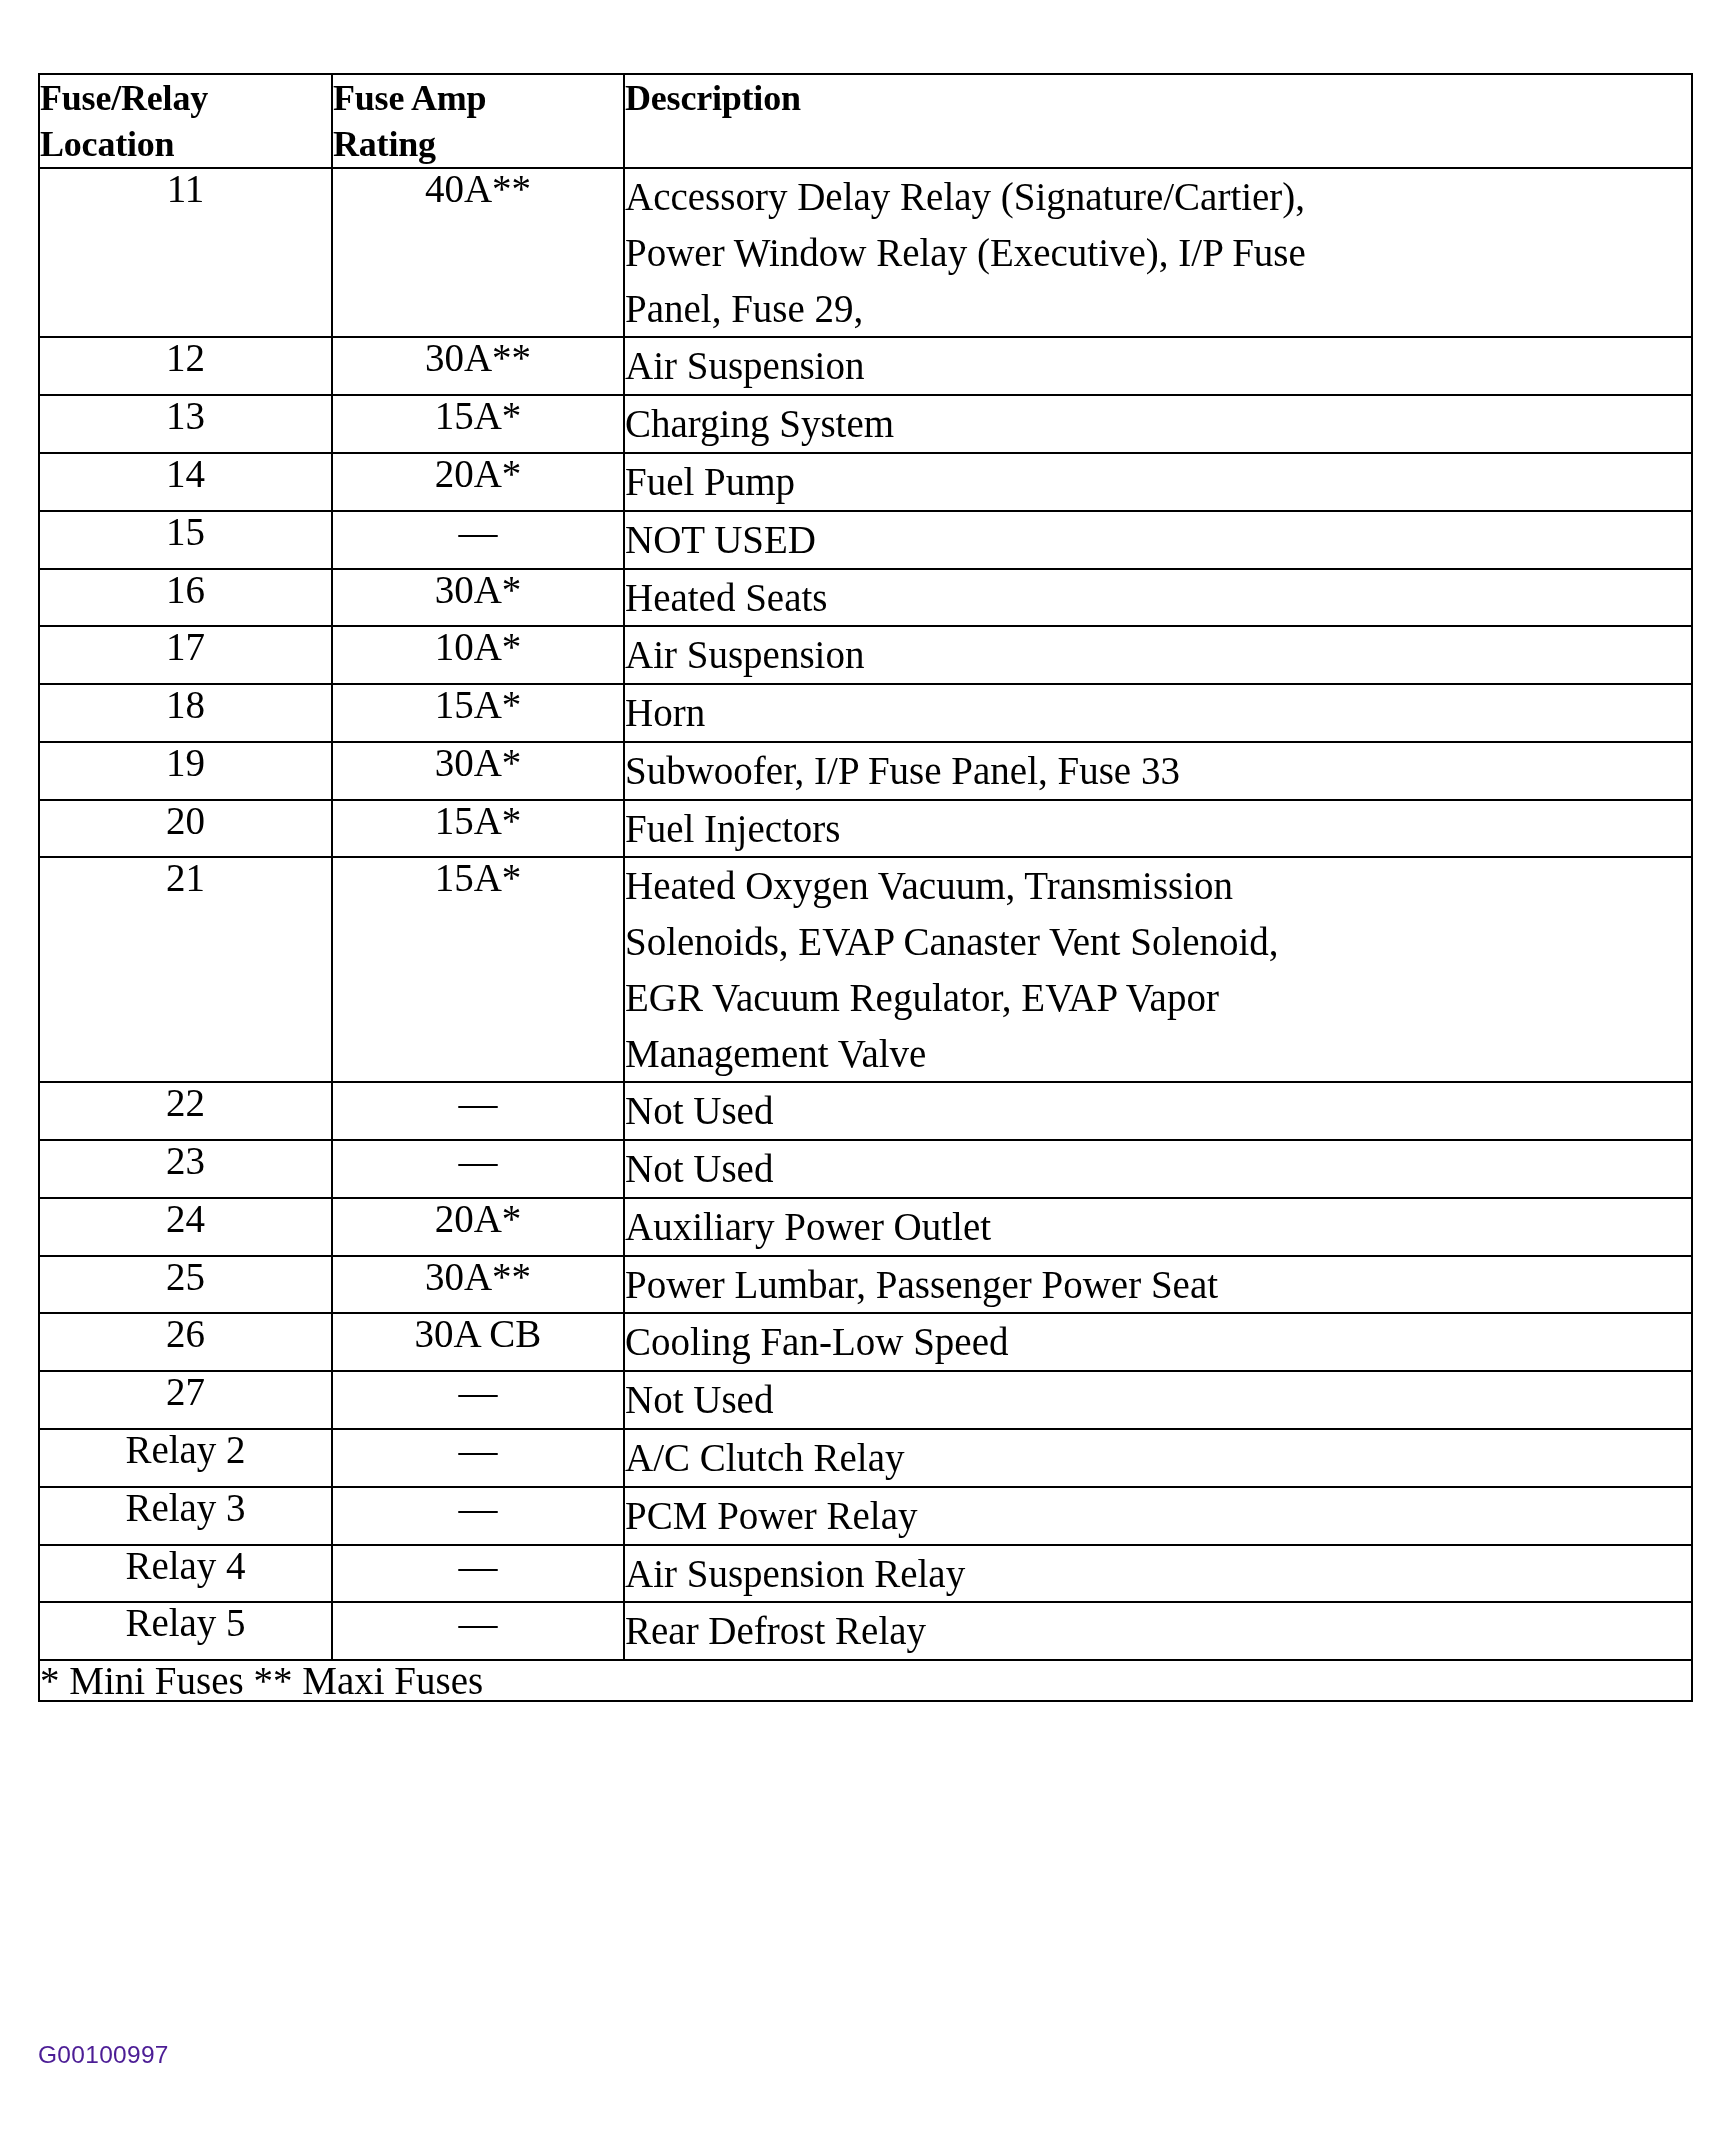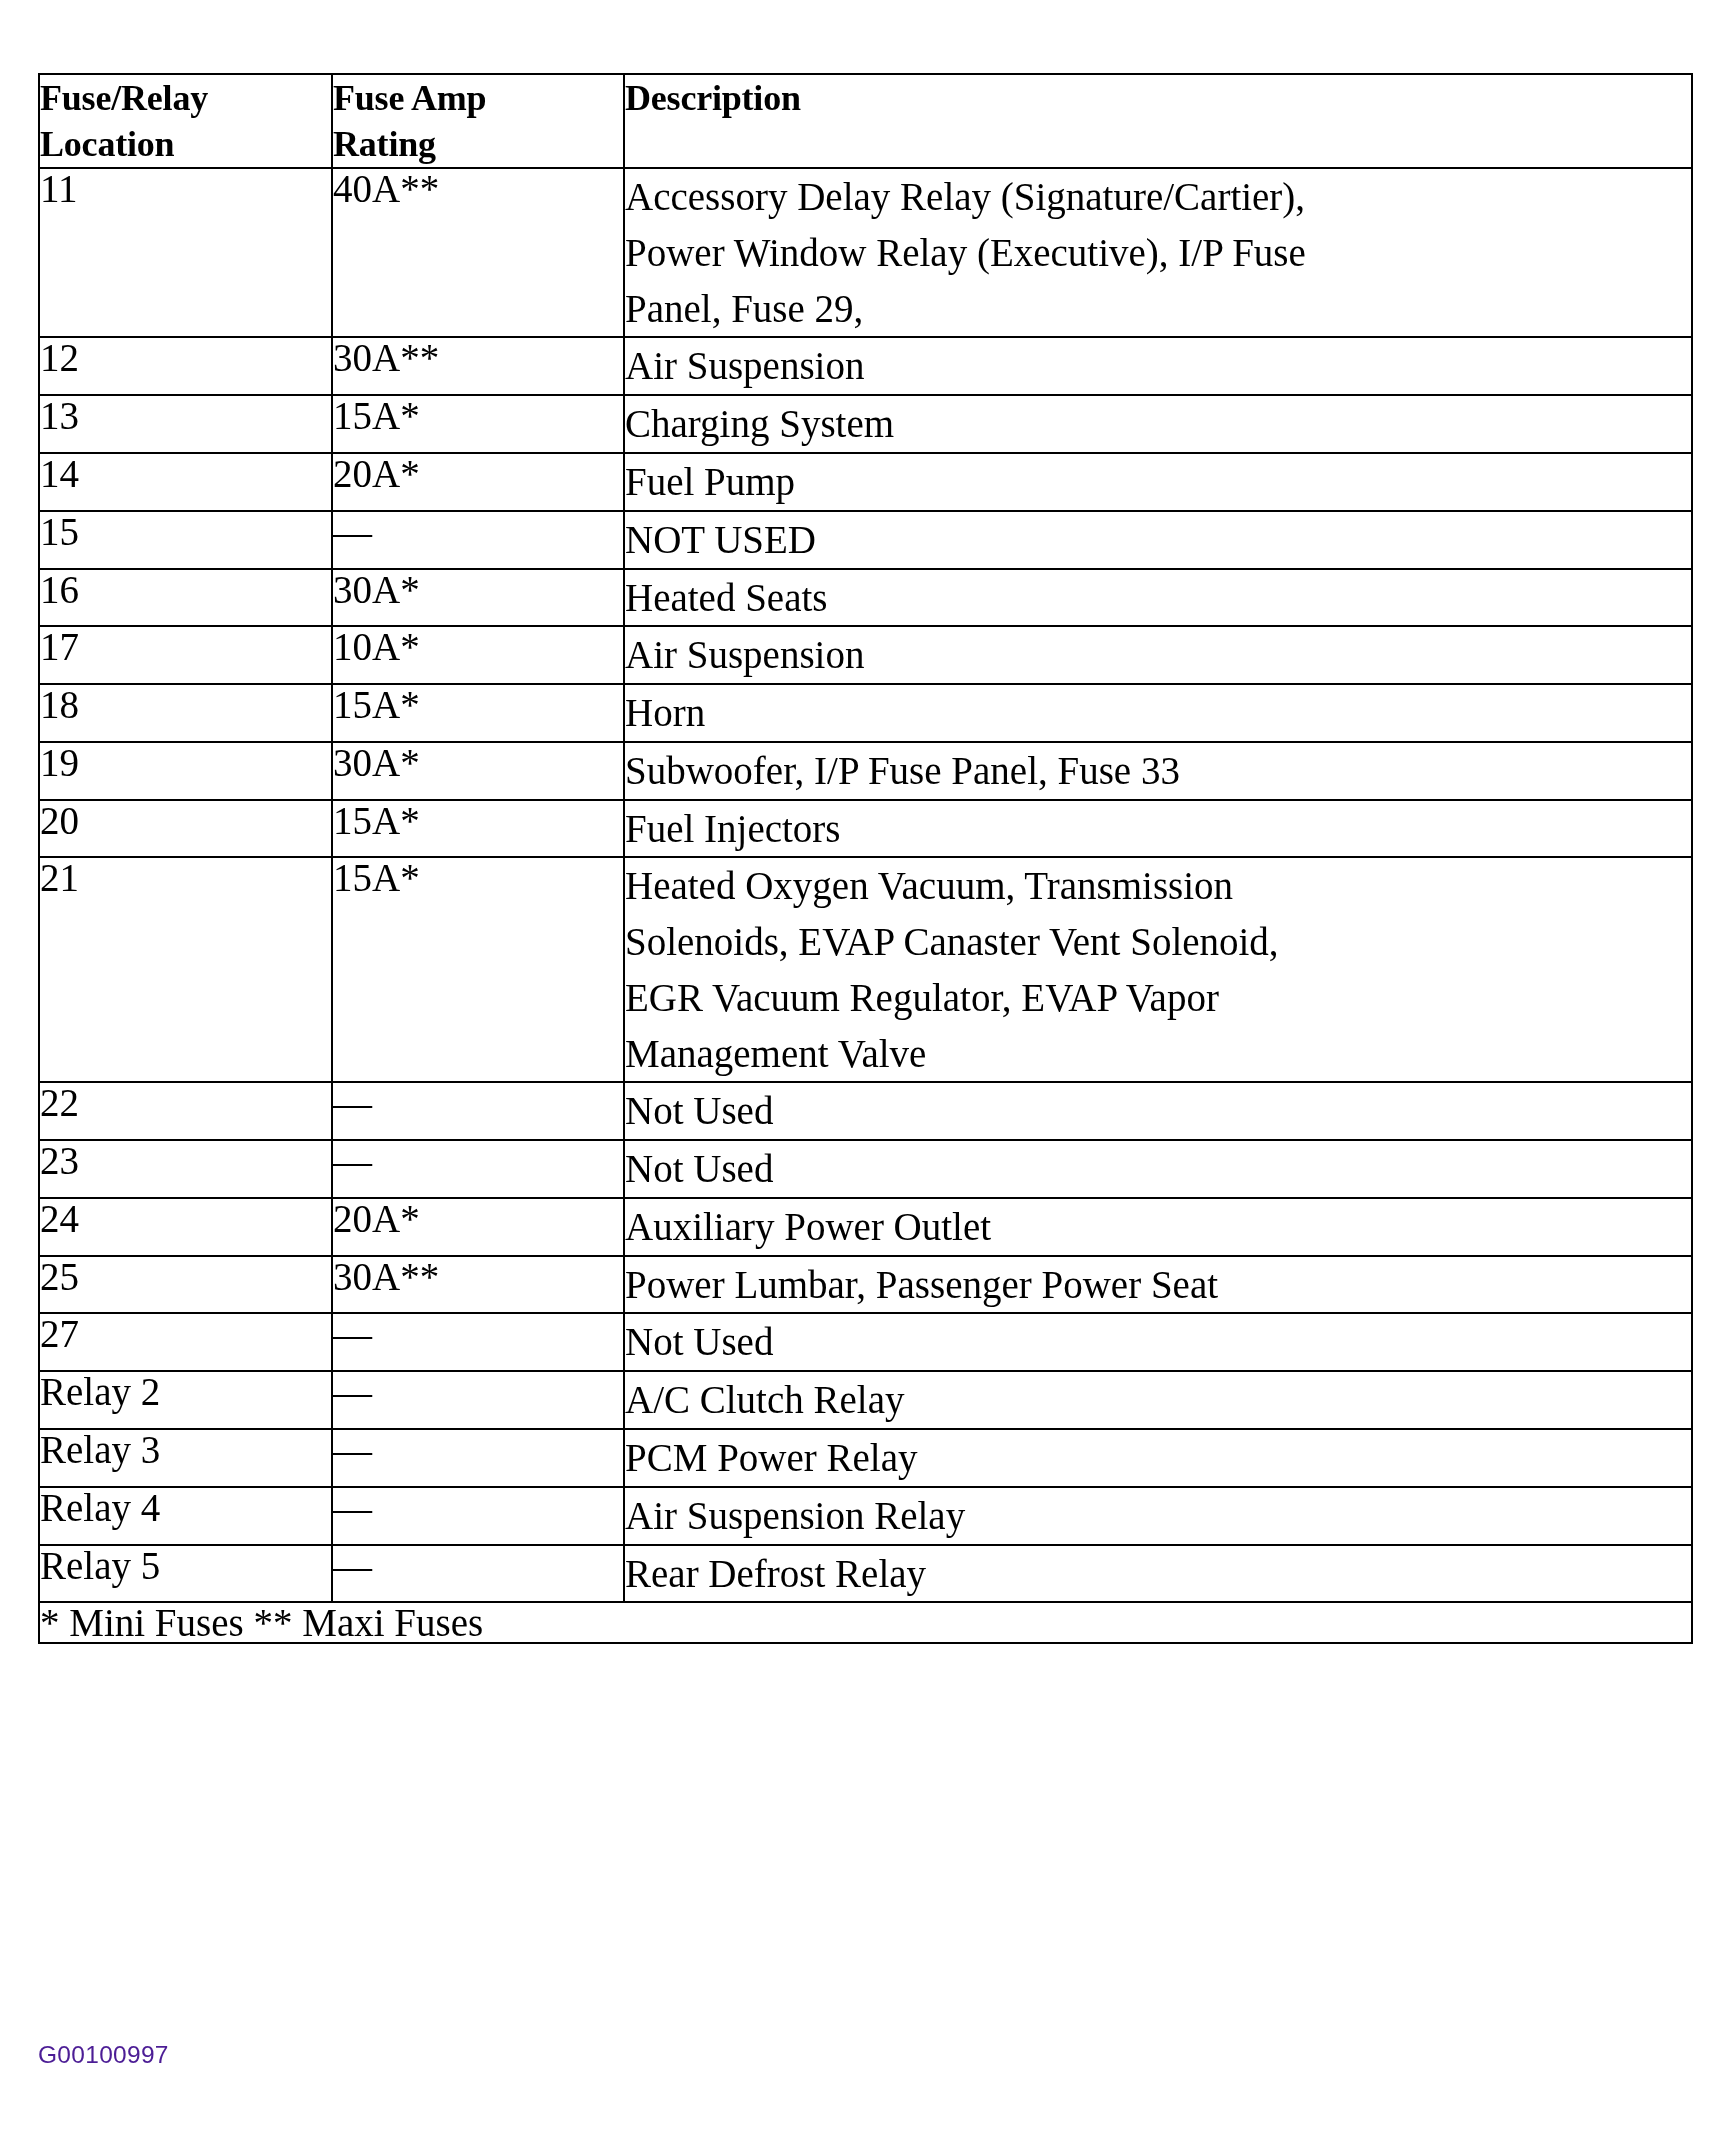--- a/index.html
+++ b/index.html
@@ -45,21 +45,21 @@
     letter-spacing: -0.2px;
   }
   .hdr-cell.desc {
     vertical-align: top;
     padding-top: 13px;
     margin-top: 40px;
   }
 
   
   .cell-loc, .cell-amp {
-    text-align: left;
+    text-align: center;
     font-size: 39px;
     line-height: 1.0;
     padding: 8.5px 3.8px 11.3px 3.8px;
     white-space: nowrap;
   }
   .cell-desc {
     text-align: left;
     font-size: 39px;
     line-height: 1.43;
     padding: 6.6px 7.5px 9.4px 13px;
@@ -211,20 +211,27 @@
         </td>
       </tr>
       <tr>
         <td class="cell-loc">25</td>
         <td class="cell-amp">30A**</td>
         <td class="cell-desc">
           <span class="dline">Power Lumbar, Passenger Power Seat</span>
         </td>
       </tr>
       <tr>
+        <td class="cell-loc">26</td>
+        <td class="cell-amp">30A CB</td>
+        <td class="cell-desc">
+          <span class="dline">Cooling Fan-Low Speed</span>
+        </td>
+      </tr>
+      <tr>
         <td class="cell-loc">27</td>
         <td class="cell-amp">—</td>
         <td class="cell-desc">
           <span class="dline">Not Used</span>
         </td>
       </tr>
       <tr>
         <td class="cell-loc">Relay 2</td>
         <td class="cell-amp">—</td>
         <td class="cell-desc">

